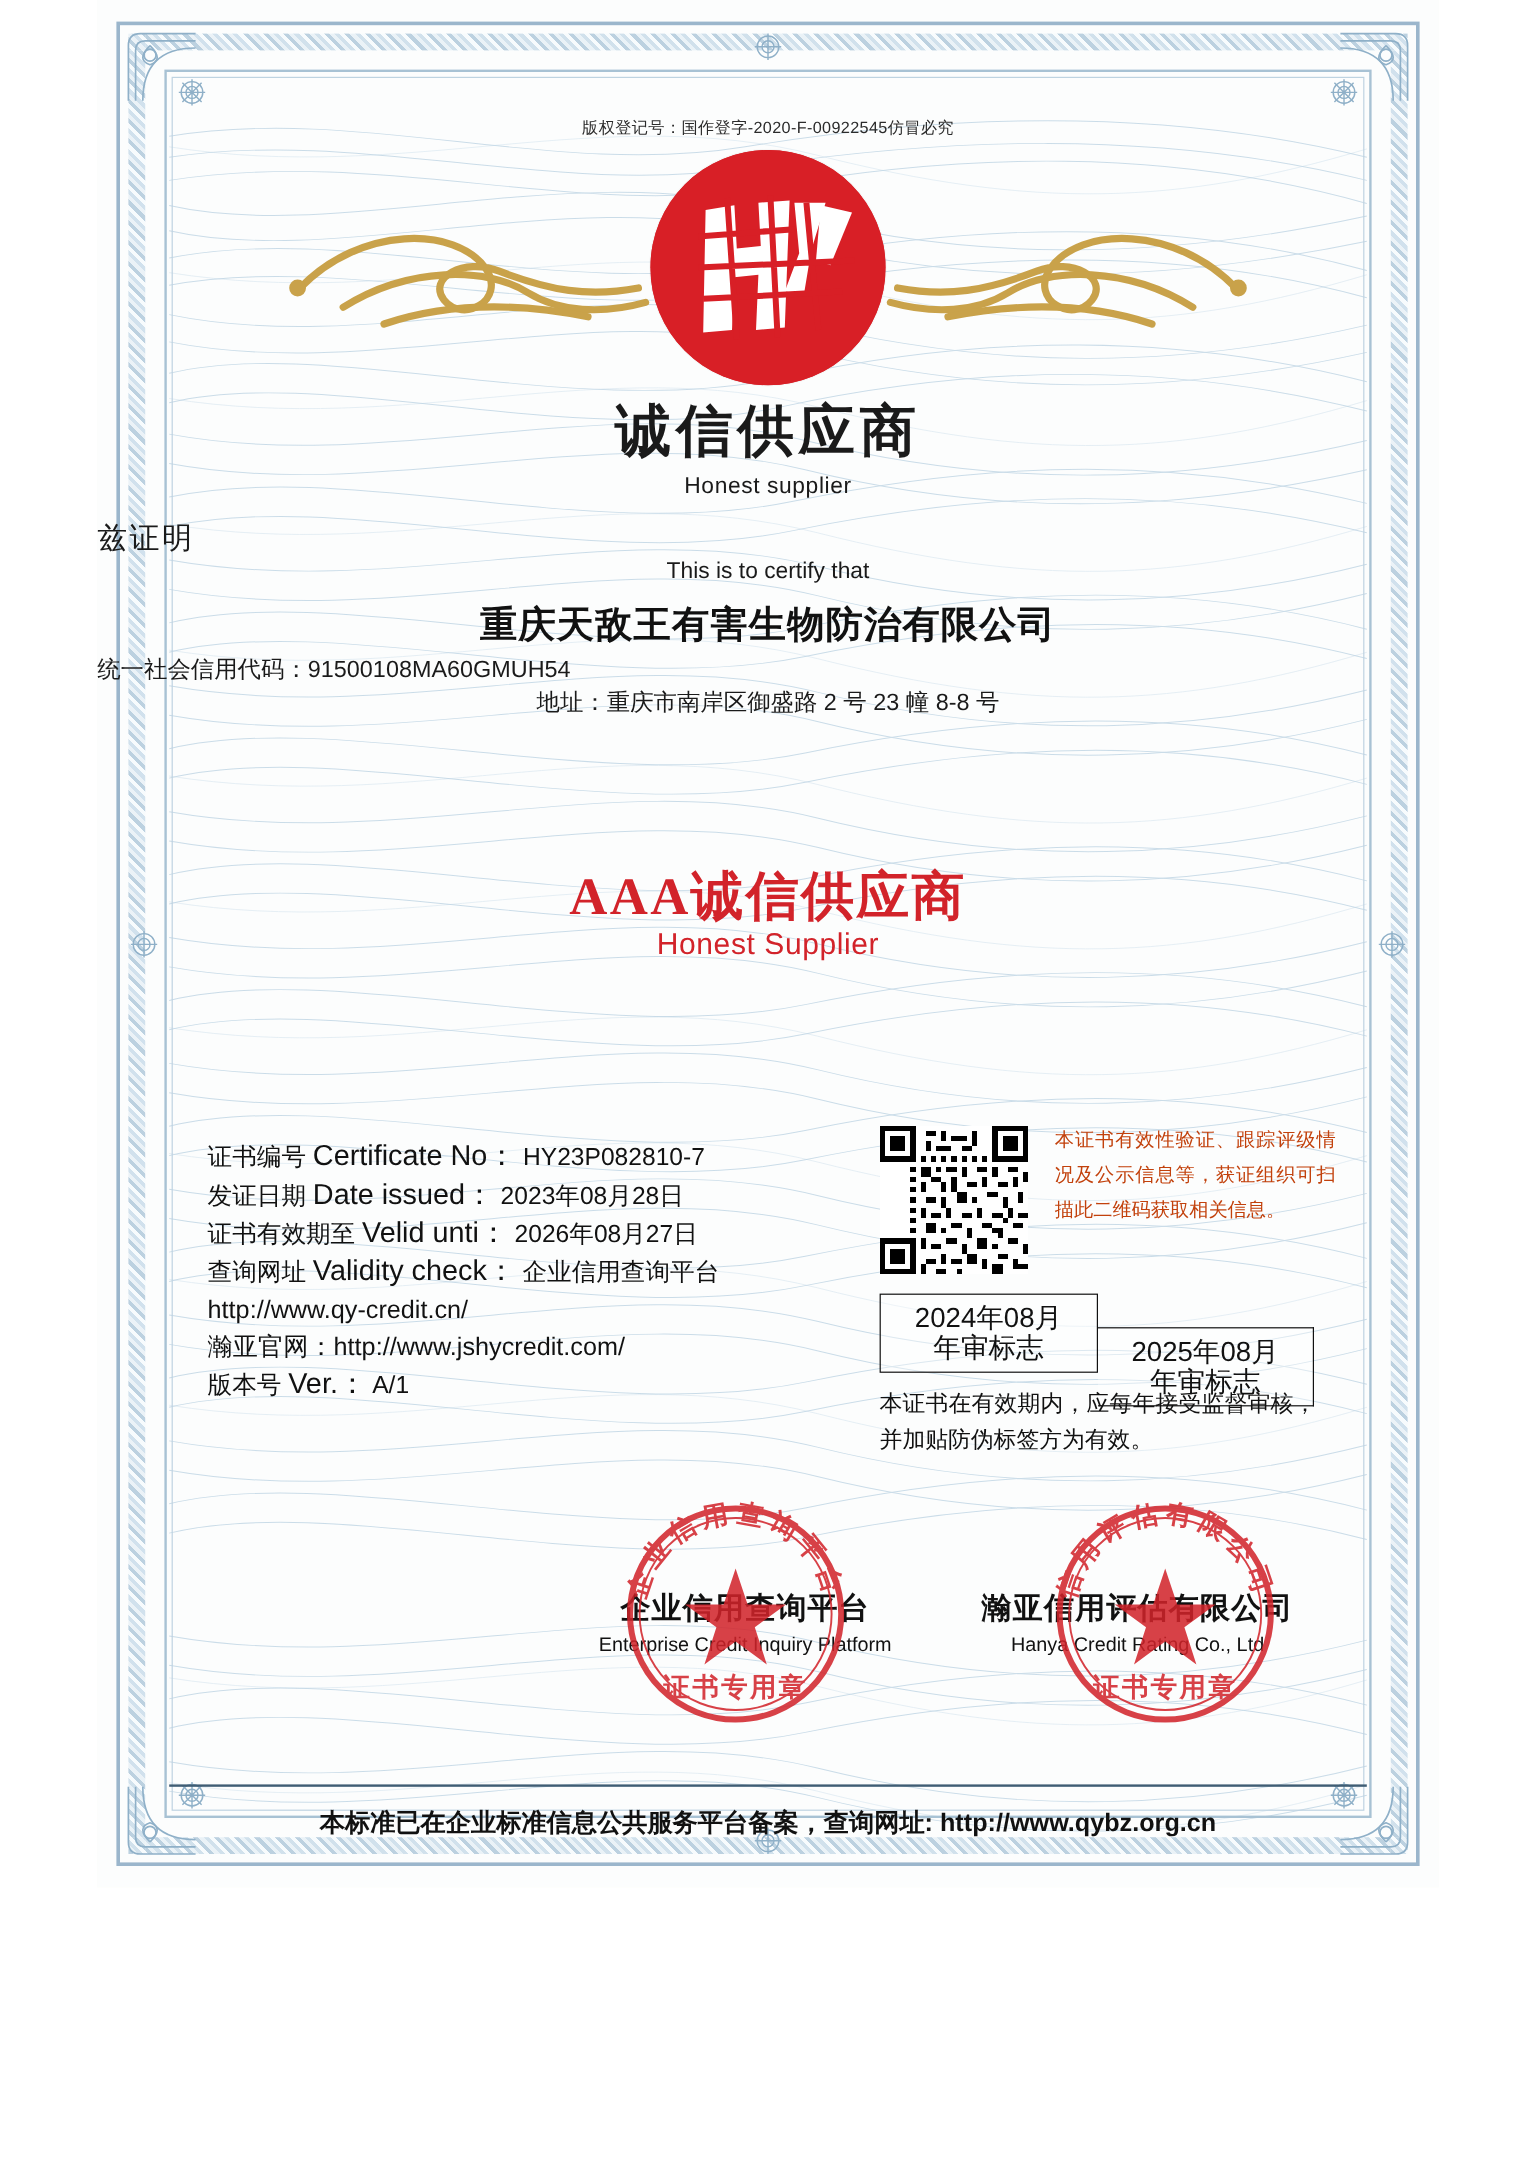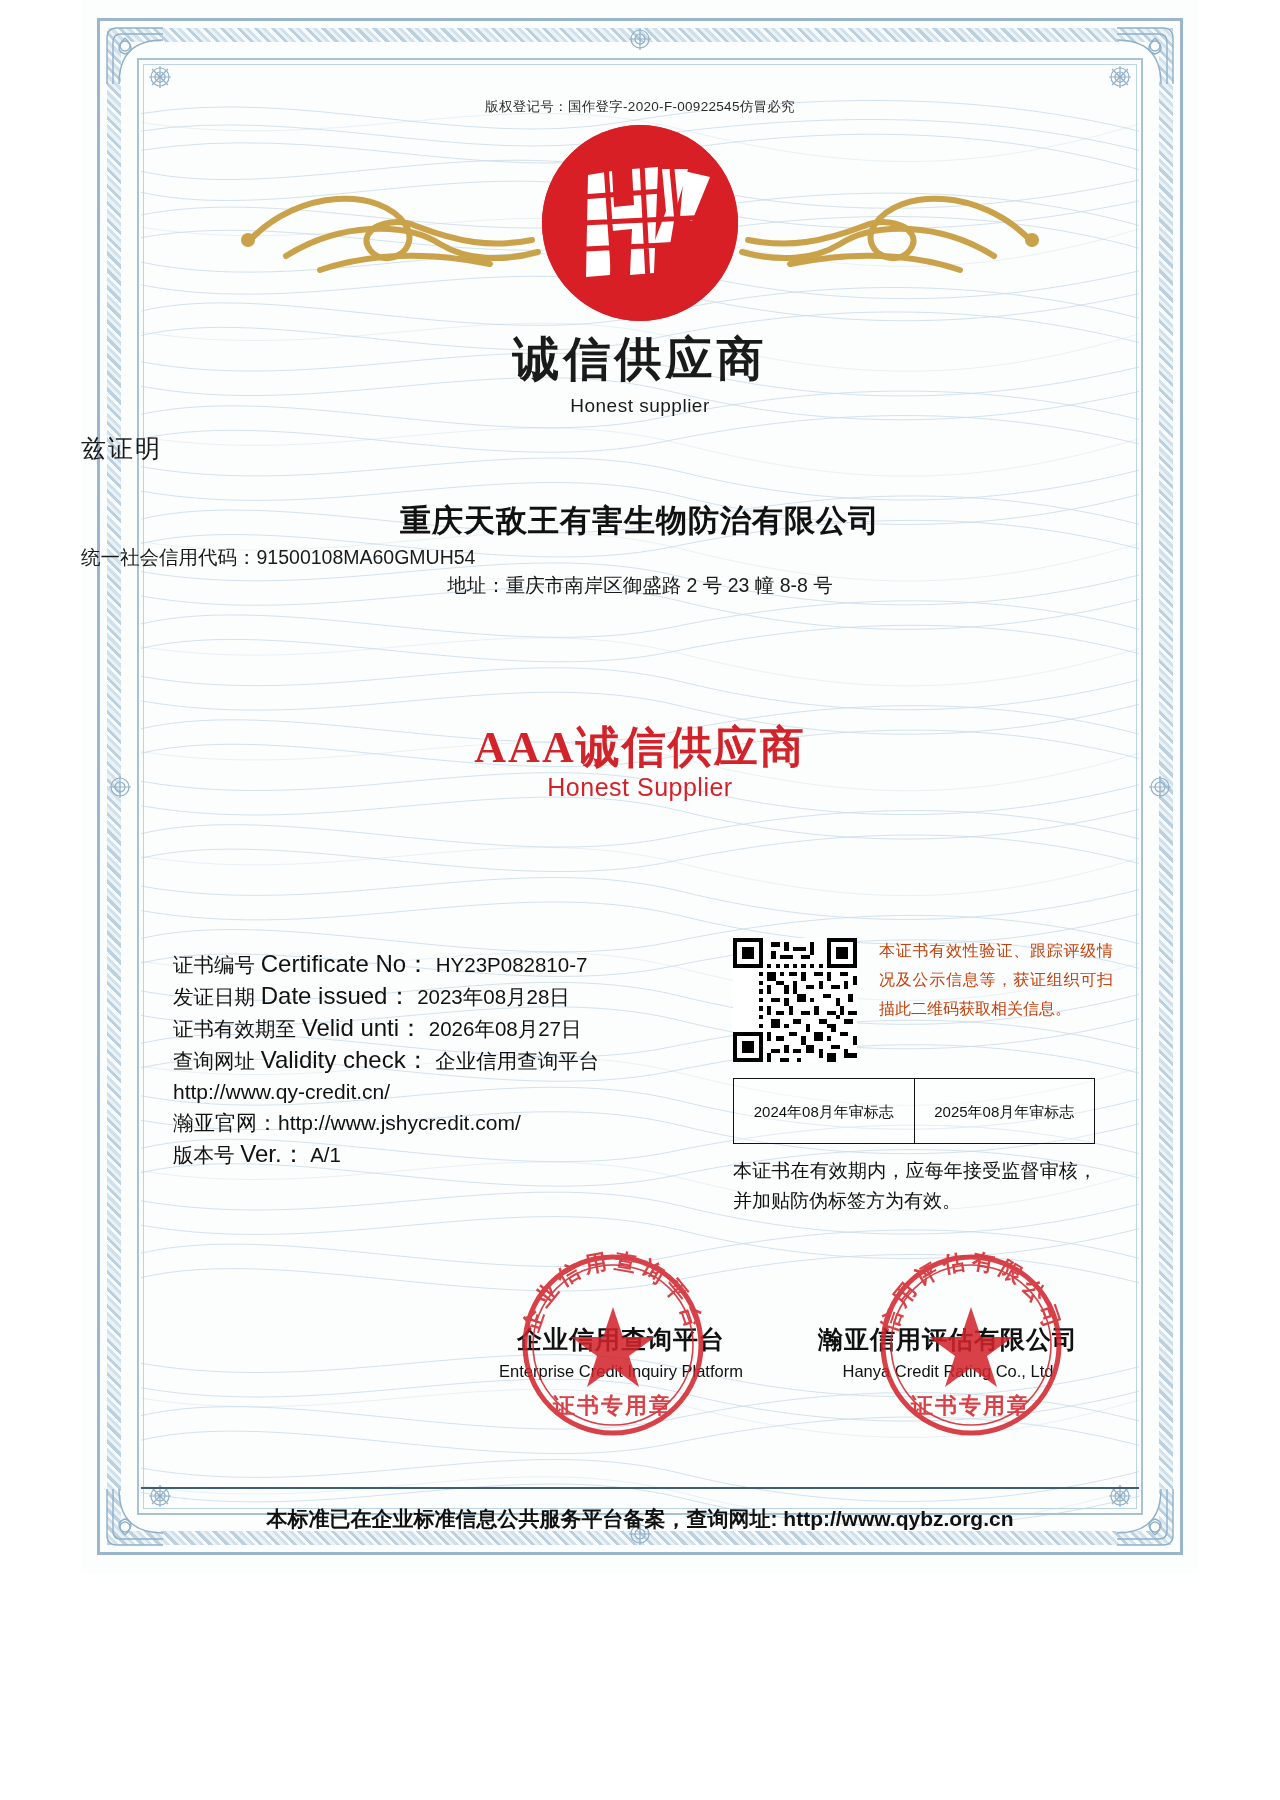--- a/index.html
+++ b/index.html
@@ -262,28 +262,29 @@
     top: 140px;
     display: flex;
     gap: 0;
     width: 362px;
   }
   .year-box {
     width: 180px;
     height: 64px;
     border: 1.6px solid #111;
     display: flex;
+    flex-direction: column;
     align-items: center;
     justify-content: center;
-    font-size: 15px;
+    font-size: 23px;
     line-height: 25px;
     color: #111;
     background: rgba(255,255,255,.35);
   }
-  .year-box + .year-box { border-left: none; }
+  .year-box + .year-box { border-left: none; margin-top: 28px; }
   .notice {
     position: absolute;
     left: 0;
     top: 218px;
     width: 364px;
     font-size: 19px;
     line-height: 30px;
     color: #111;
     text-align: justify;
   }
@@ -584,20 +585,21 @@
         </g>
         <g stroke="#d81f26" stroke-width="5" fill="none">
           <path d="M40 72 L120 66 M40 98 L170 92 M44 124 L160 118 M64 40 L72 158 M100 38 L106 156 M130 44 L140 150"></path>
         </g>
       </svg>
     </div>
 
     <div class="title-cn">诚信供应商</div>
     <div class="title-en">Honest supplier</div>
     <div class="certify-cn">兹证明</div>
+    <div class="certify-en">This is to certify that</div>
     <div class="company-name">重庆天敌王有害生物防治有限公司</div>
     <div class="credit-code">统一社会信用代码：91500108MA60GMUH54</div>
     <div class="address">地址：重庆市南岸区御盛路 2 号 23 幢 8-8 号</div>
 
     <div class="award-cn">AAA诚信供应商</div>
     <div class="award-en">Honest Supplier</div>
 
     <div class="details">
       <div class="row">
         <span class="lbl-cn">证书编号</span>

